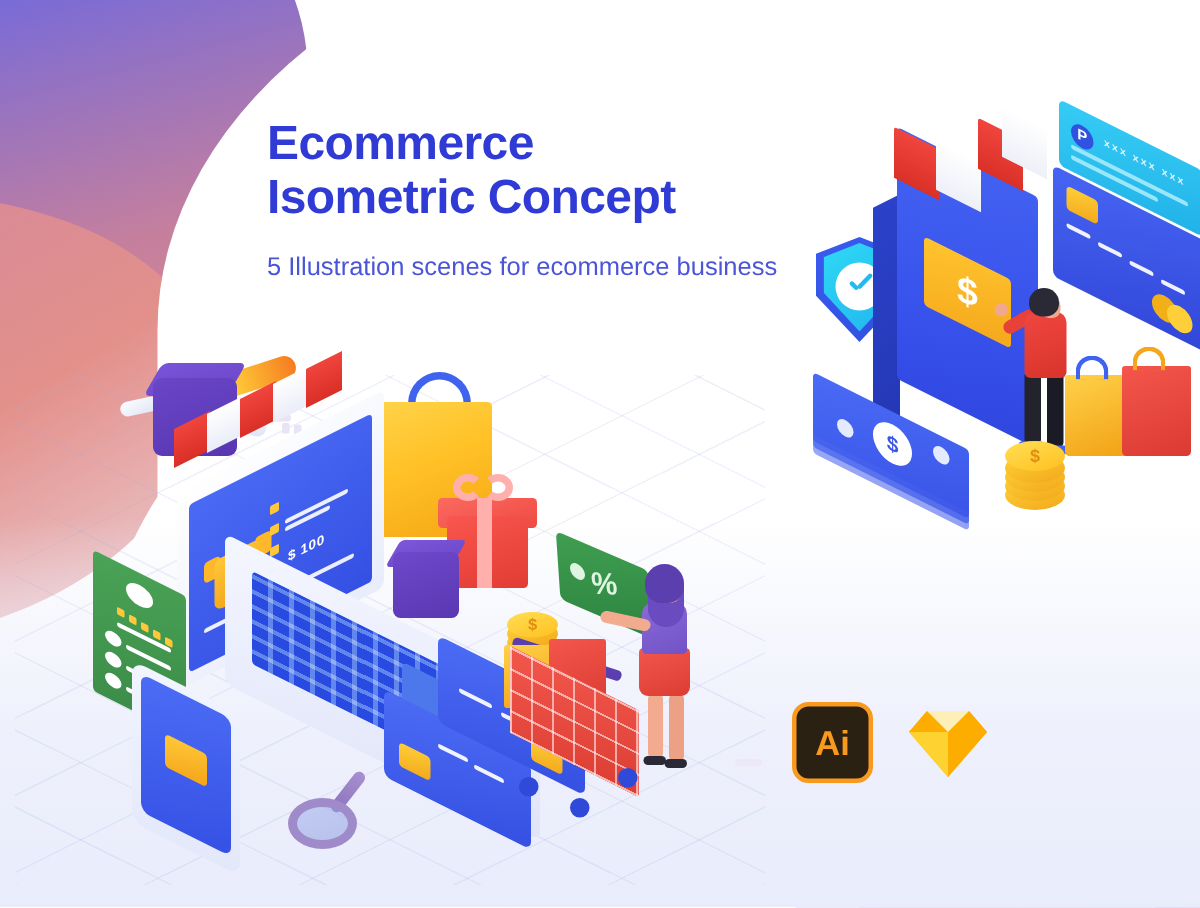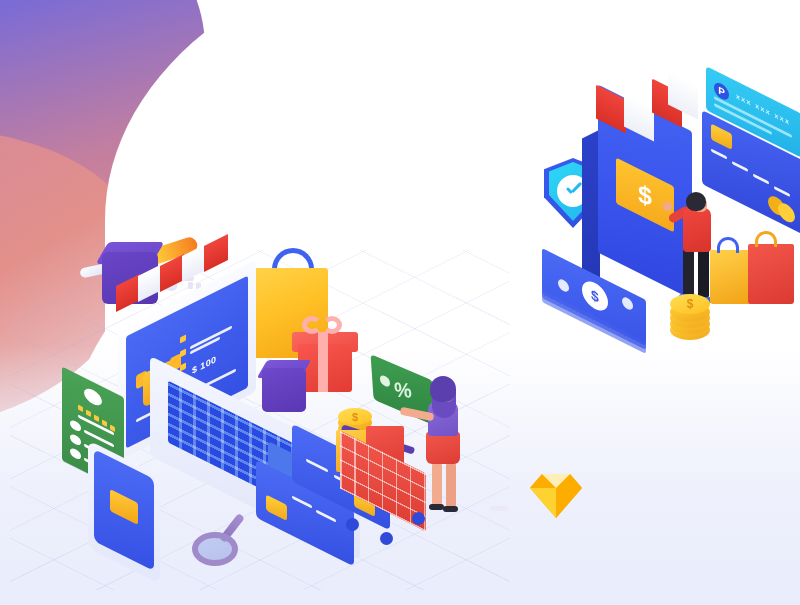--- a/index.html
+++ b/index.html
@@ -374,20 +374,27 @@
 
   <div class="blob" id="blob-tl"></div>
   <div class="blob" id="blob-tl2"></div>
   <div class="blob" id="blob-br"></div>
   <div class="blob" id="blob-br2"></div>
   <div id="white-sheet"></div>
   <div id="white-sheet2"></div>
   <div id="lower-wash"></div>
   <div id="floor-grid"></div>
 
+  <div id="headline-block">
+    <div id="title">
+      <div data-bind="page.title_line1">Ecommerce</div>
+      <div data-bind="page.title_line2">Isometric Concept</div>
+    </div>
+    <div id="subtitle" data-bind="page.subtitle">5 Illustration scenes for ecommerce business</div>
+  </div>
 
   <div class="scene" id="scene-pay">
 
     <div class="iso shield-wrap">
       <div class="shield-outer"></div>
       <div class="shield-inner"></div>
       <div class="shield-disc"></div>
       <div class="check"></div>
     </div>
 
@@ -572,20 +579,23 @@
     <div class="cbag" style="left:296px;top:190px;width:34px;height:42px;background:linear-gradient(158deg,#ffd14a,#f2a114);"></div>
     <div class="cbag" style="left:326px;top:186px;width:38px;height:46px;background:linear-gradient(158deg,#f4564c,#da3a31);"></div>
     <div class="iso cart-basket"></div>
     <div class="cart-grid"></div>
     <div class="cart-wheel" style="left:306px;top:278px;"></div>
     <div class="cart-wheel" style="left:340px;top:292px;"></div>
     <div class="cart-wheel" style="left:372px;top:272px;"></div>
   </div>
 
   <div id="badges">
+    <div class="badge" id="badge-ai">
+      <span data-bind="badges.0.label">Ai</span>
+    </div>
     <div id="badge-sketch">
       <svg width="56" height="54" viewBox="0 0 56 54">
         <polygon points="14,6 42,6 54,20 28,50 2,20" fill="#FDB300"></polygon>
         <polygon points="14,6 28,20 2,20" fill="#FDAD00"></polygon>
         <polygon points="42,6 54,20 28,20" fill="#FDAD00"></polygon>
         <polygon points="14,6 42,6 28,20" fill="#FEEEB7"></polygon>
         <polygon points="2,20 28,20 28,50" fill="#FDD231"></polygon>
         <polygon points="54,20 28,20 28,50" fill="#FDAD00"></polygon>
       </svg>
     </div>

